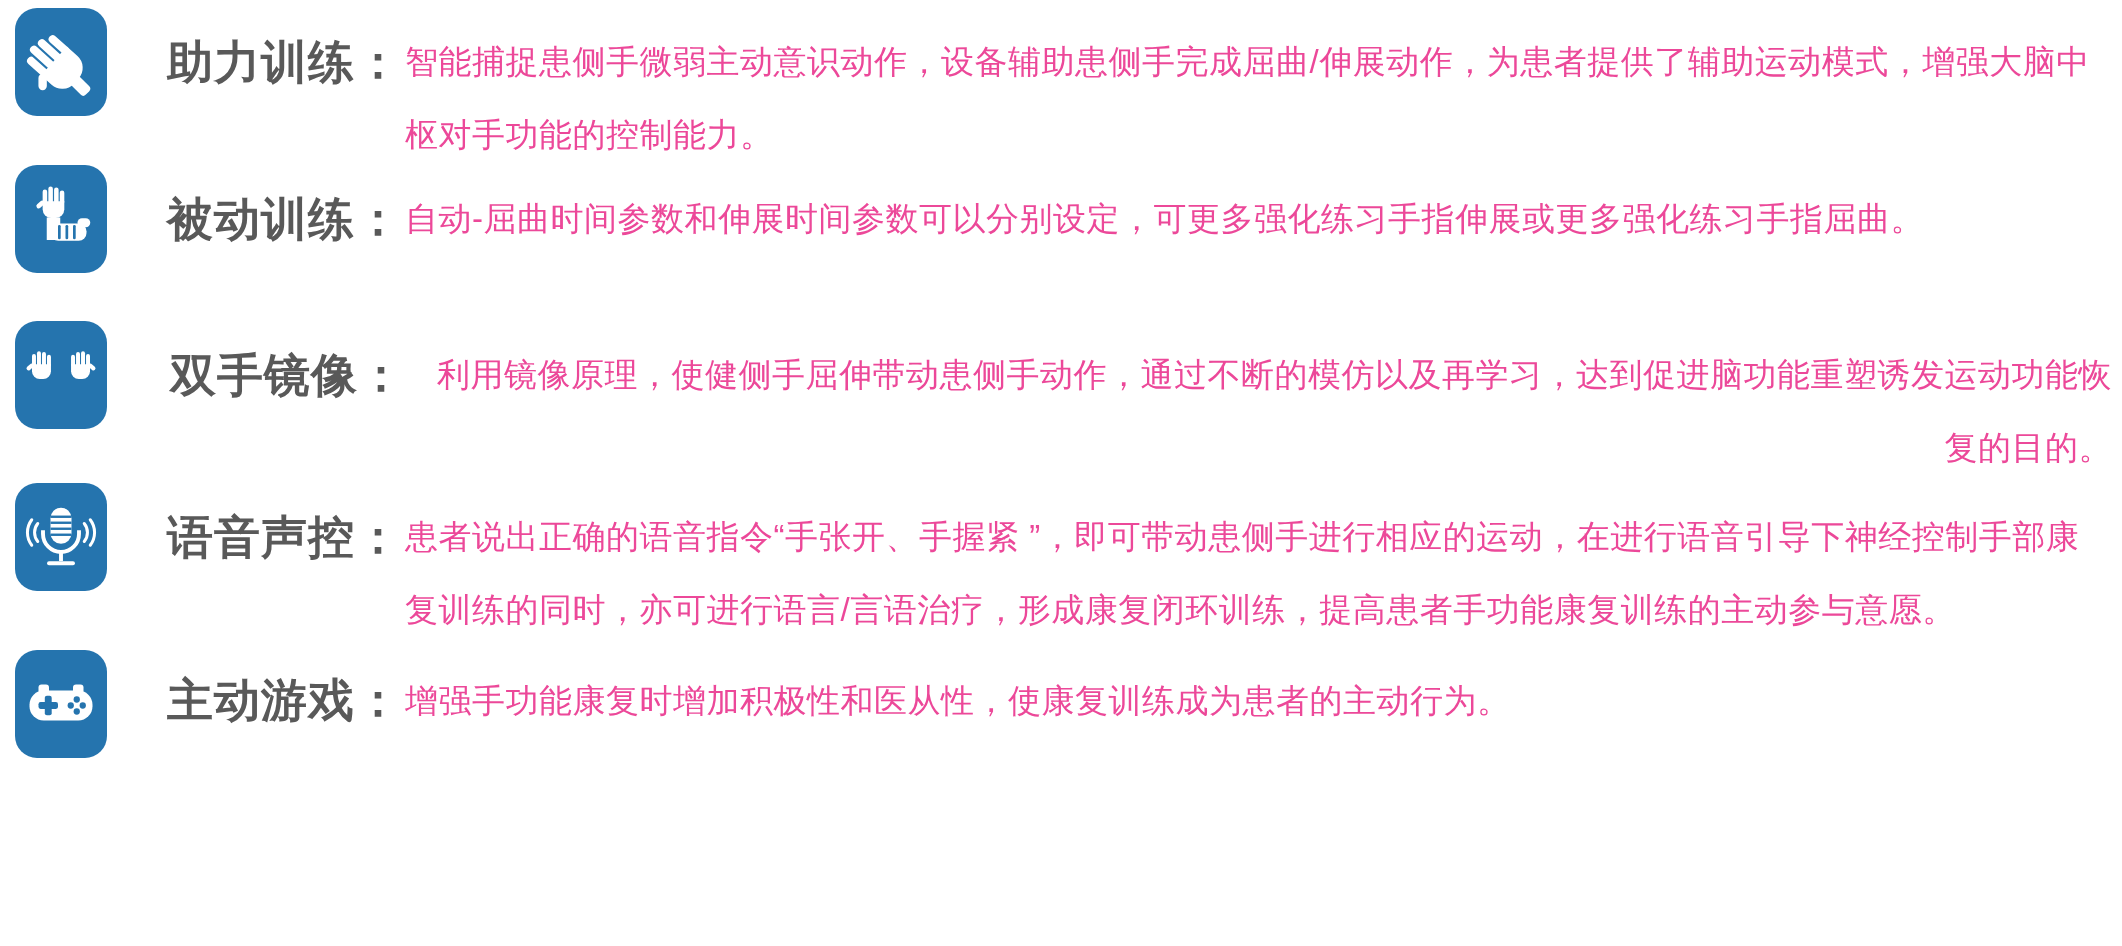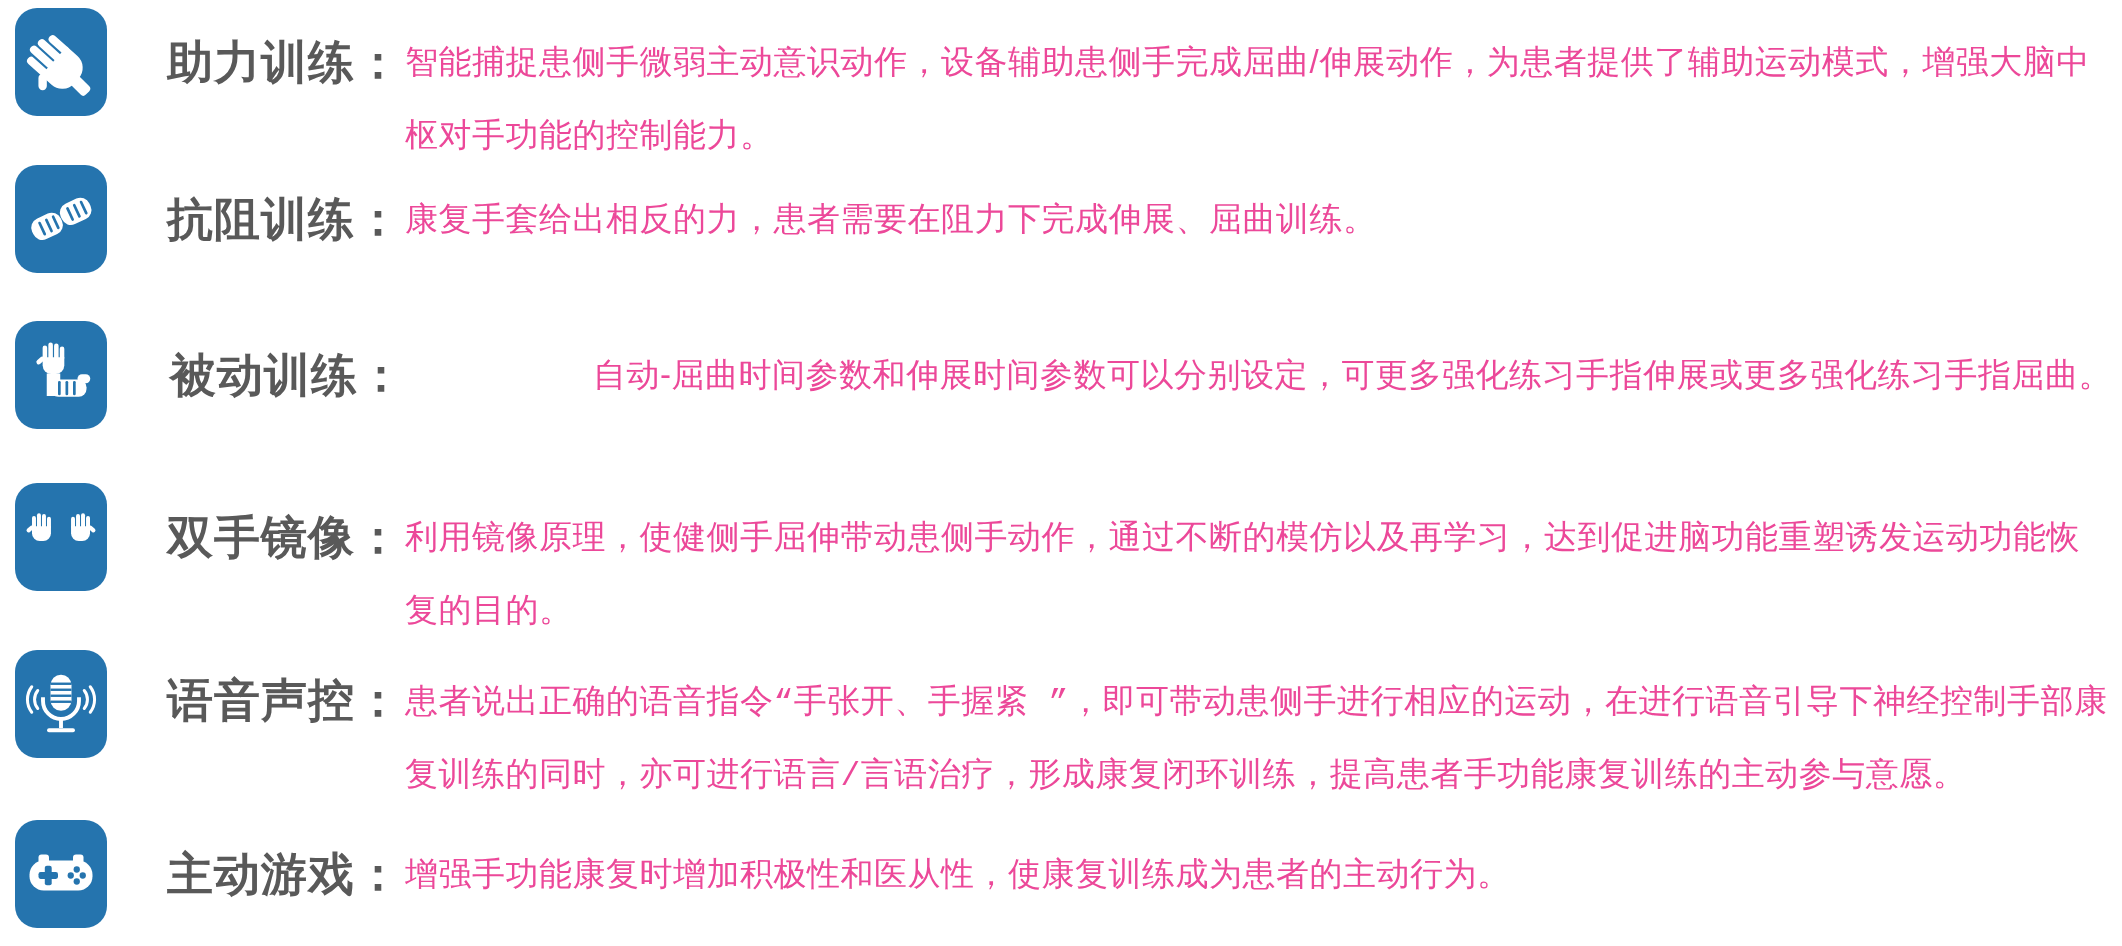--- a/index.html
+++ b/index.html
@@ -65,44 +65,20 @@
           </g>
         <rect class="w" x="29" y="35" width="15" height="8" rx="2.5" transform="rotate(45 36 39)"></rect>
       </svg>
     </div>
     <div class="title">助力训练：</div>
     <div class="body">
       <p>智能捕捉患侧手微弱主动意识动作，设备辅助患侧手完成屈曲/伸展动作，为患者提供了辅助运动模式，增强大脑中枢对手功能的控制能力。</p>
     </div>
   </div>
 
-  <div class="item">
-    <div class="icon-tile">
-      <svg viewBox="0 0 48 48">
-        <g transform="rotate(-25 24 24)">
-          <g class="w">
-            <rect x="3" y="17" width="21" height="15" rx="6.5"></rect>
-            <rect x="24.5" y="16" width="21" height="15" rx="6.5"></rect>
-          </g>
-          <g class="b">
-            <rect x="9" y="19.5" width="1.8" height="10" rx="0.9"></rect>
-            <rect x="14" y="19.5" width="1.8" height="10" rx="0.9"></rect>
-            <rect x="19" y="19.5" width="1.8" height="10" rx="0.9"></rect>
-            <rect x="30" y="18.5" width="1.8" height="10" rx="0.9"></rect>
-            <rect x="35" y="18.5" width="1.8" height="10" rx="0.9"></rect>
-            <rect x="40" y="18.5" width="1.8" height="10" rx="0.9"></rect>
-          </g>
-        </g>
-      </svg>
-    </div>
-    <div class="title">抗阻训练：</div>
-    <div class="body">
-      <p>康复手套给出相反的力，患者需要在阻力下完成伸展、屈曲训练。</p>
-    </div>
-  </div>
 
   <div class="item">
     <div class="icon-tile">
       <svg viewBox="0 0 48 48">
         <g class="w" transform="translate(7,1) scale(0.56)">
             <use href="#hand"></use>
           </g>
         <rect class="w" x="14.5" y="23" width="9" height="15"></rect>
         <g class="w">
           <rect x="17" y="27" width="24" height="11.5" rx="5.2"></rect>

